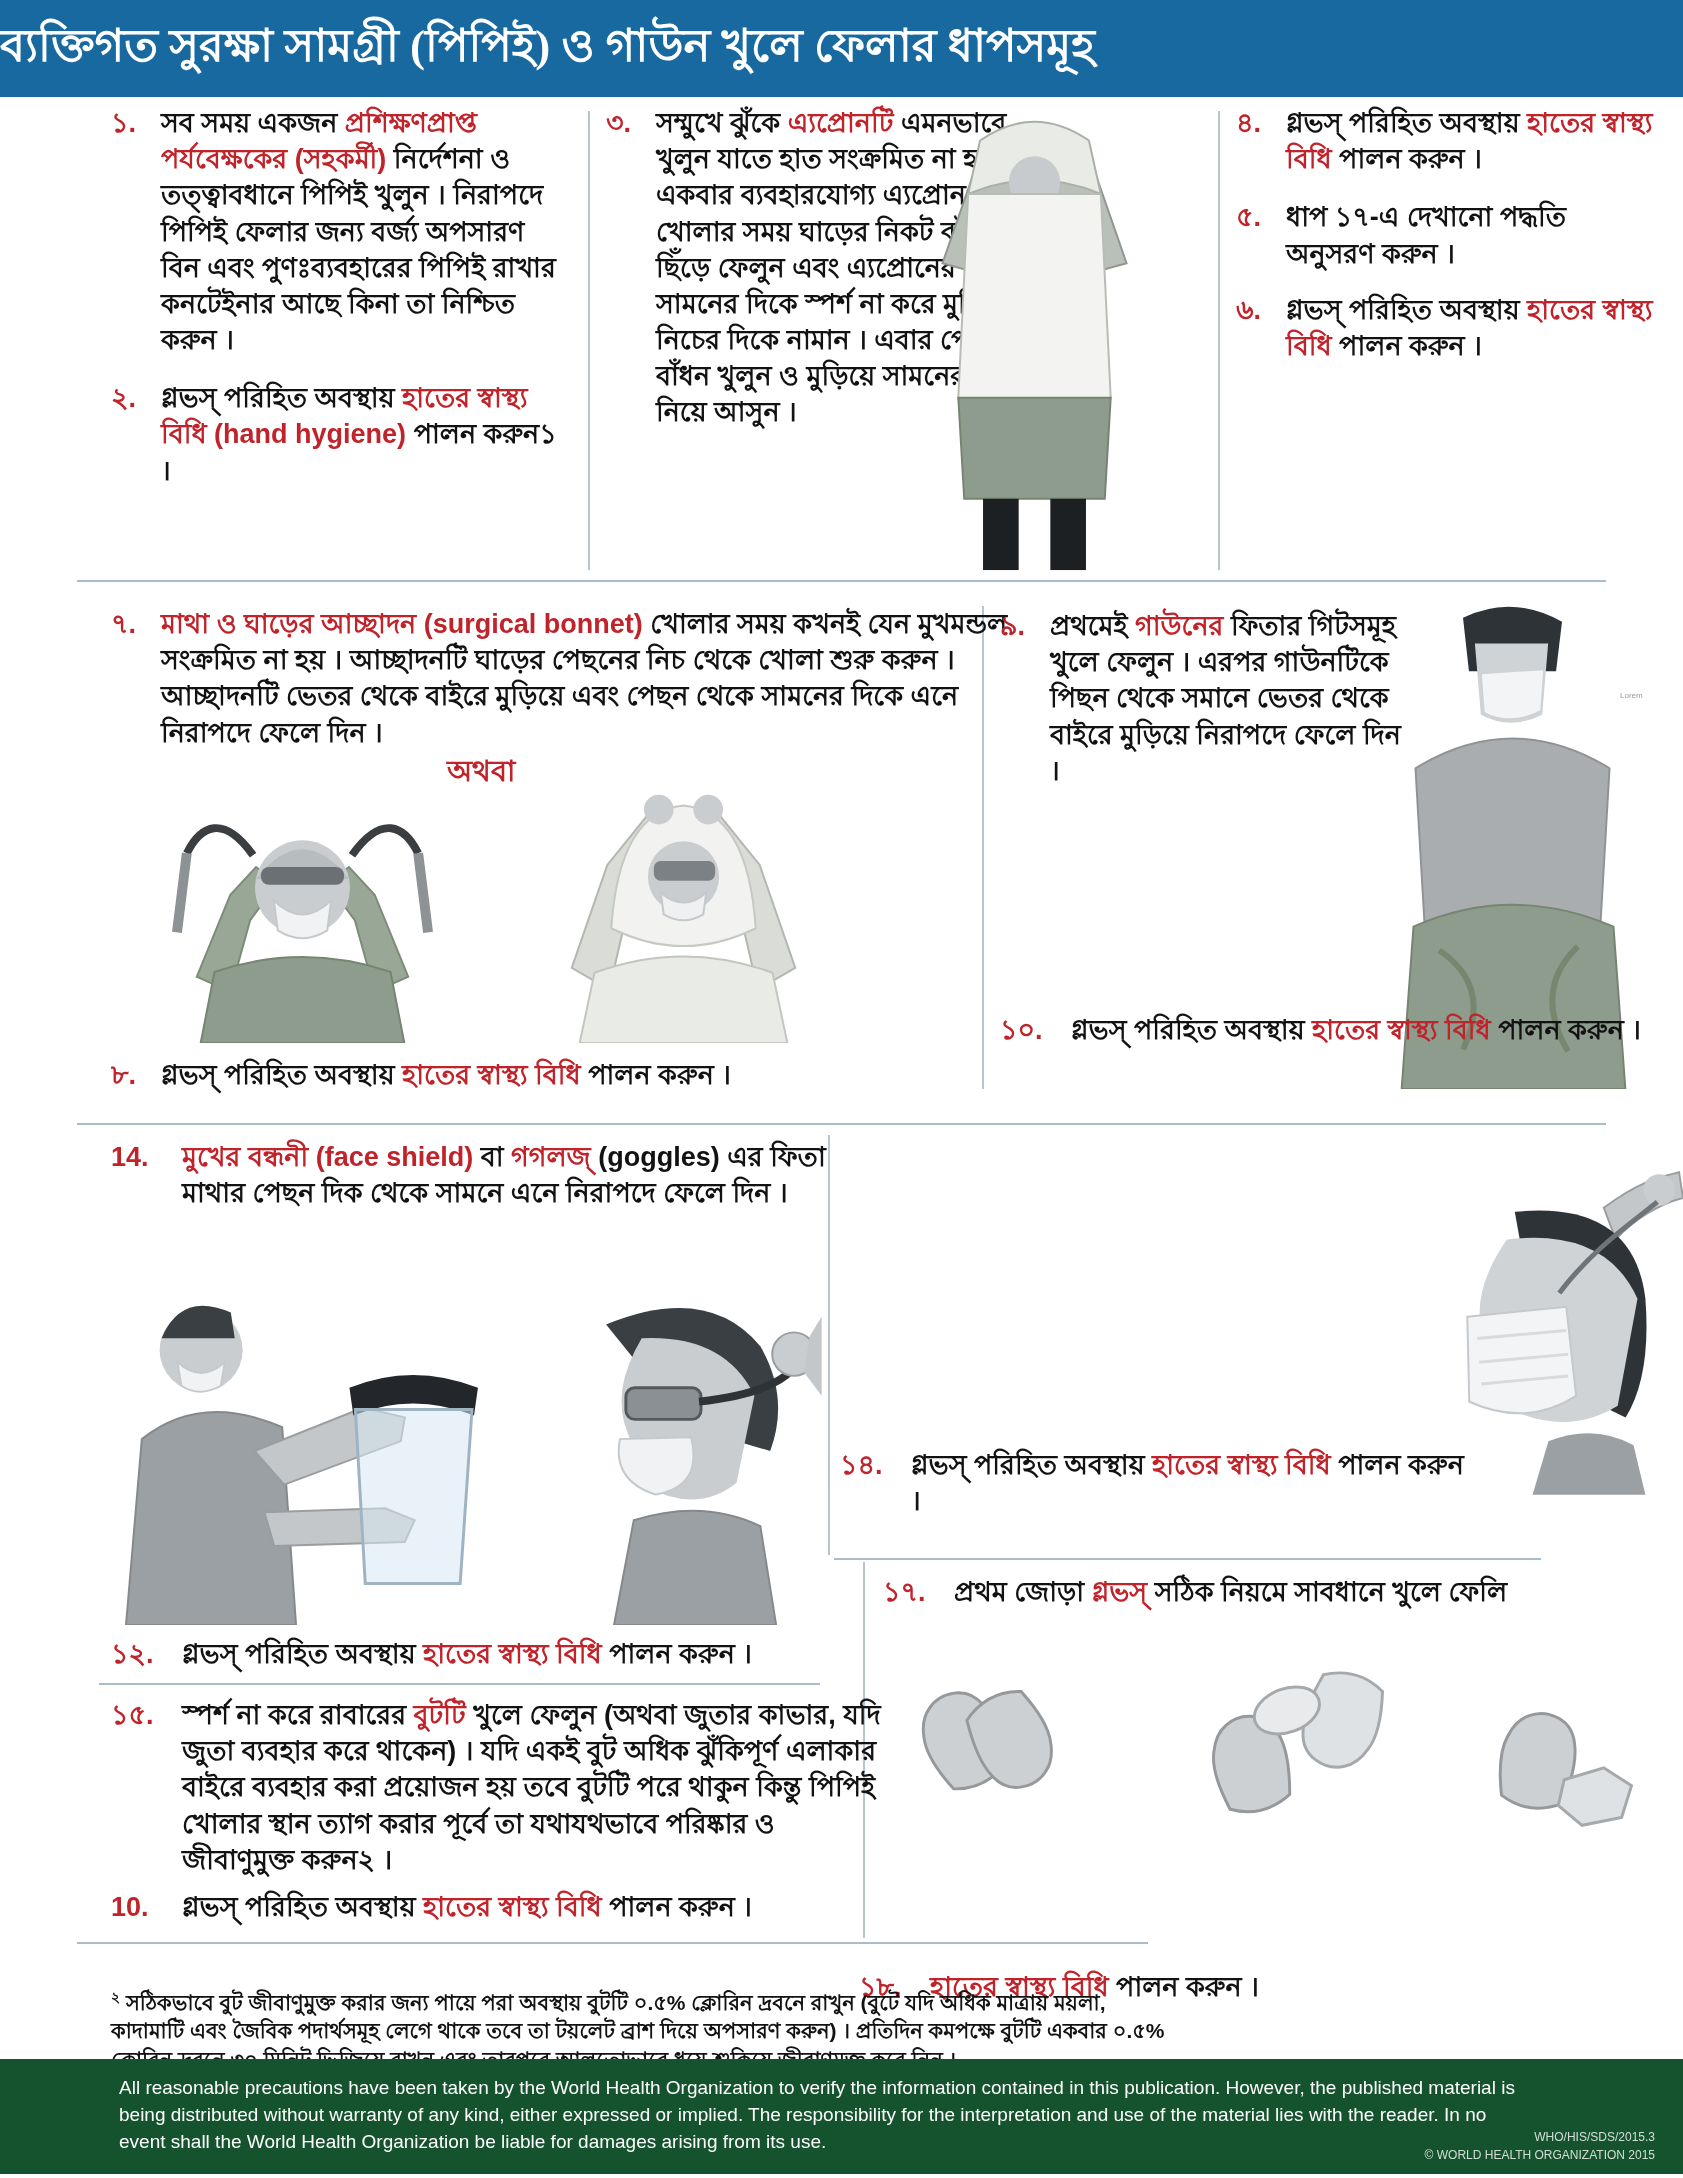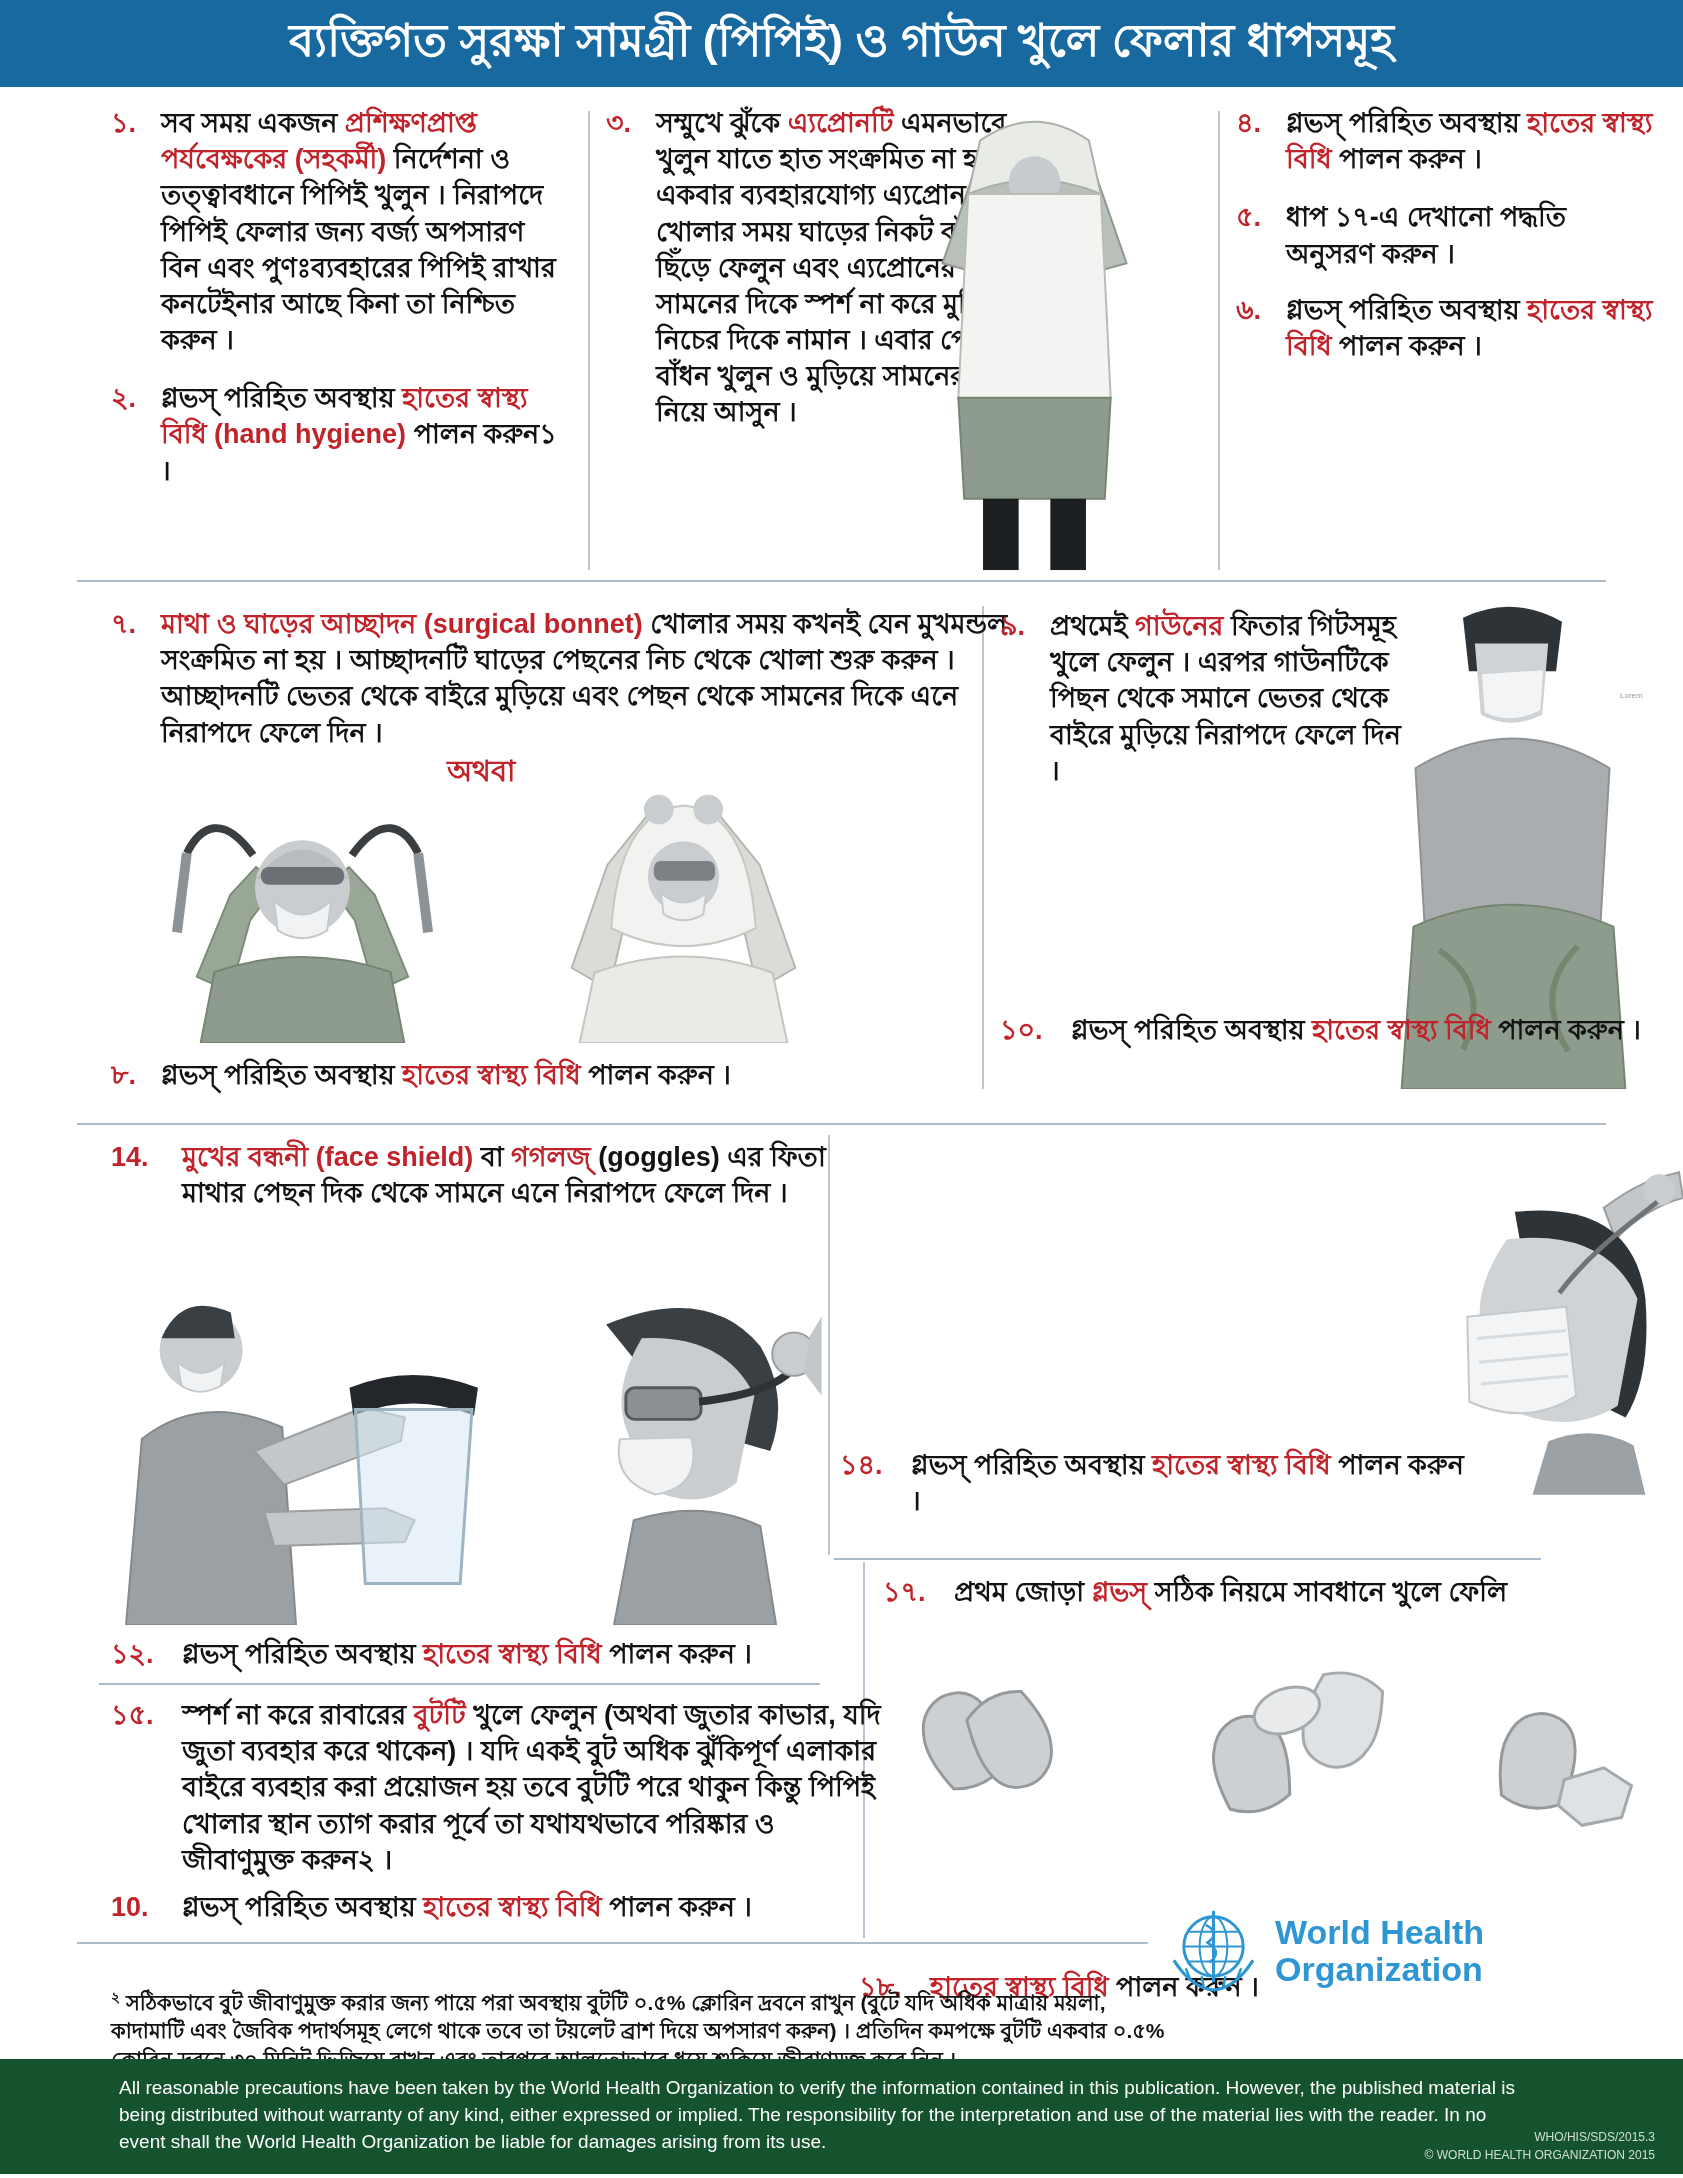--- a/index.html
+++ b/index.html
@@ -1,21 +1,21 @@
 <!DOCTYPE html>
 <html><head>
 <meta charset="utf-8">
 <style>
   html,body{margin:0;padding:0;background:#fff;}
   .page{position:relative;width:1683px;height:2178px;background:#ffffff;
         font-family:"Liberation Sans",sans-serif;color:#121212;overflow:hidden;}
 
   
-  .hdr{position:absolute;left:0;top:0;width:1683px;height:87px;background:#1769A0;
-       display:flex;align-items:center;justify-content:center;}
+  .hdr{position:absolute;left:0;top:0;width:1683px;height:97px;background:#1769A0;
+       display:flex;align-items:center;font-family:Liberation Serif, serif;}
   .hdr h1{margin:0;color:#ffffff;font-size:45px;font-weight:bold;white-space:nowrap;}
 
   
   .hline{position:absolute;height:2px;background:#a9bccB;}
   .vline{position:absolute;width:2px;background:#b9c4ce;}
 
   
   .step{position:absolute;margin:0;font-size:27px;font-weight:bold;line-height:1.34;
         padding-left:50px;}
   .step.rel{position:relative;}
@@ -233,37 +233,20 @@
   </svg>
 
   <p class="step wnum" style="left:859px;top:1929px;width:614px;margin-top:40px;">
     <span class="num">১৮.</span><span class="red">হাতের স্বাস্থ্য বিধি</span><span> পালন করুন ।</span>
   </p>
 
   <p class="fnote" style="left:111px;top:1988px;width:1055px;">
     <sup>২</sup><span> সঠিকভাবে বুট জীবাণুমুক্ত করার জন্য পায়ে পরা অবস্থায়  বুটটি ০.৫% ক্লোরিন দ্রবনে রাখুন (বুটে যদি অধিক মাত্রায় ময়লা, কাদামাটি এবং জৈবিক পদার্থসমূহ লেগে থাকে তবে তা টয়লেট ব্রাশ দিয়ে অপসারণ করুন) । প্রতিদিন কমপক্ষে বুটটি একবার ০.৫% ক্লোরিন দ্রবনে ৩০ মিনিট ভিজিয়ে রাখুন এবং তারপরে আলতোভাবে ধুয়ে শুকিয়ে জীবাণুমুক্ত করে নিন ।</span>
   </p>
 
-  <div class="wholock">
-    <svg width="95" height="95" viewBox="0 0 96 96">
-      <circle cx="48" cy="44" r="30" fill="none" stroke="#2E96D2" stroke-width="3"></circle>
-      <ellipse cx="48" cy="44" rx="14" ry="30" fill="none" stroke="#2E96D2" stroke-width="2"></ellipse>
-      <line x1="18" y1="44" x2="78" y2="44" stroke="#2E96D2" stroke-width="2"></line>
-      <line x1="22" y1="29" x2="74" y2="29" stroke="#2E96D2" stroke-width="2"></line>
-      <line x1="22" y1="59" x2="74" y2="59" stroke="#2E96D2" stroke-width="2"></line>
-      <line x1="48" y1="8" x2="48" y2="80" stroke="#2E96D2" stroke-width="3"></line>
-      <path d="M40,22 Q56,30 42,40 Q58,50 44,60" fill="none" stroke="#2E96D2" stroke-width="2.5"></path>
-      <path d="M8,58 Q26,86 48,88 Q70,86 88,58" fill="none" stroke="#2E96D2" stroke-width="3"></path>
-      <path d="M14,66 L8,58 M24,76 L20,66 M38,84 L36,74 M58,84 L60,74 M72,76 L76,66 M82,66 L88,58" stroke="#2E96D2" stroke-width="2.5"></path>
-    </svg>
-    <div class="whotext">
-      <div>World Health</div>
-      <div>Organization</div>
-    </div>
-  </div>
 
   <div class="graybar">
     <p class="disc">All reasonable precautions have been taken by the World Health Organization to verify the information contained in this publication. However, the published material is being distributed without warranty of any kind, either expressed or implied. The responsibility for the interpretation and use of the material lies with the reader. In no event shall the World Health Organization be liable for damages arising from its use.</p>
     <div class="refs">
       <div>WHO/HIS/SDS/2015.3</div>
       <div>© WORLD HEALTH ORGANIZATION 2015</div>
     </div>
   </div>
 
 </div>

